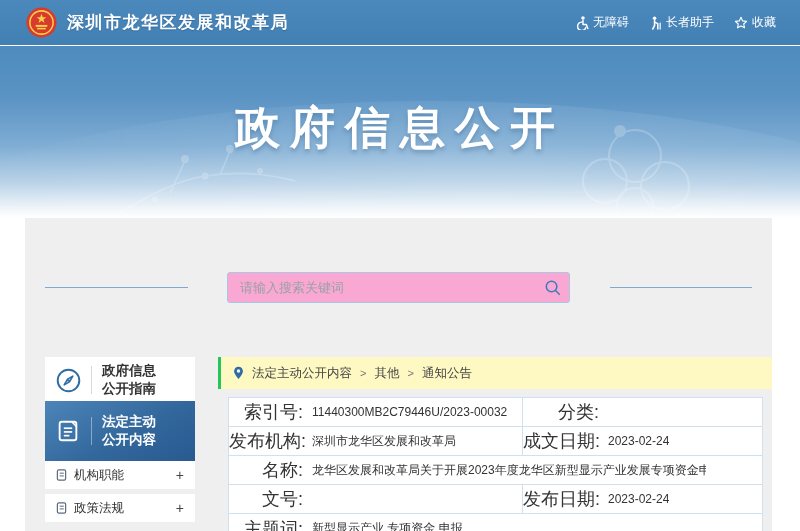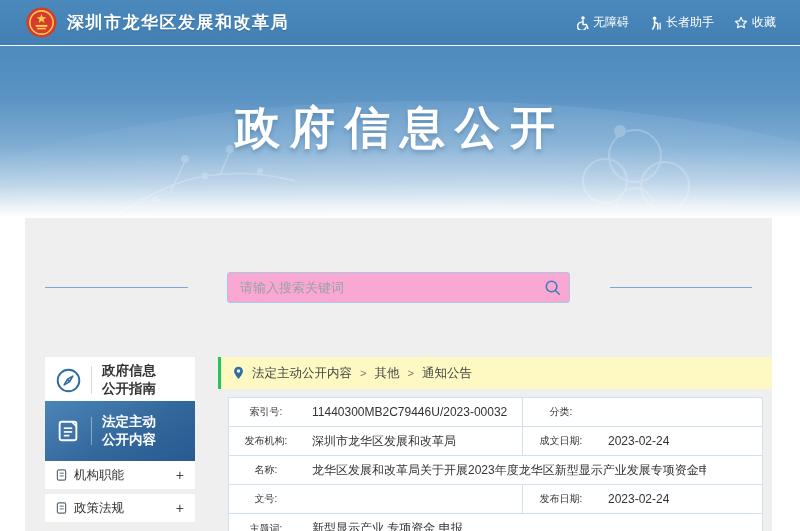--- a/index.html
+++ b/index.html
@@ -65,21 +65,21 @@
 
   
   .dtable { position:absolute; left:203px; top:179px; width:535px; background:#fff;
     border:1px solid #cfe0ef; }
   .drow { display:flex; height:29px; border-bottom:1px solid #cfe0ef; }
   .drow:last-child { border-bottom:none; }
   .dcell { display:flex; align-items:center; overflow:hidden; }
   .dcell.c-left  { width:293px; }
   .dcell.c-right { width:240px; border-left:1px solid #cfe0ef; }
   .dcell.c-full  { width:477px; }
-  .dlabel { flex:0 0 auto; text-align:center; font-size:10px; color:#333; white-space:nowrap; }
+  .dlabel { flex:0 0 auto; text-align:right; font-size:18px; color:#333; white-space:nowrap; }
   .c-left .dlabel, .c-full .dlabel { width:74px; }
   .c-right .dlabel { width:76px; }
   .dvalue { margin-left:9px; font-size:12px; color:#333; white-space:nowrap; overflow:hidden; }
 </style>
 </head>
 <body>
 
 <div class="page">
 
   <div class="topbar">

